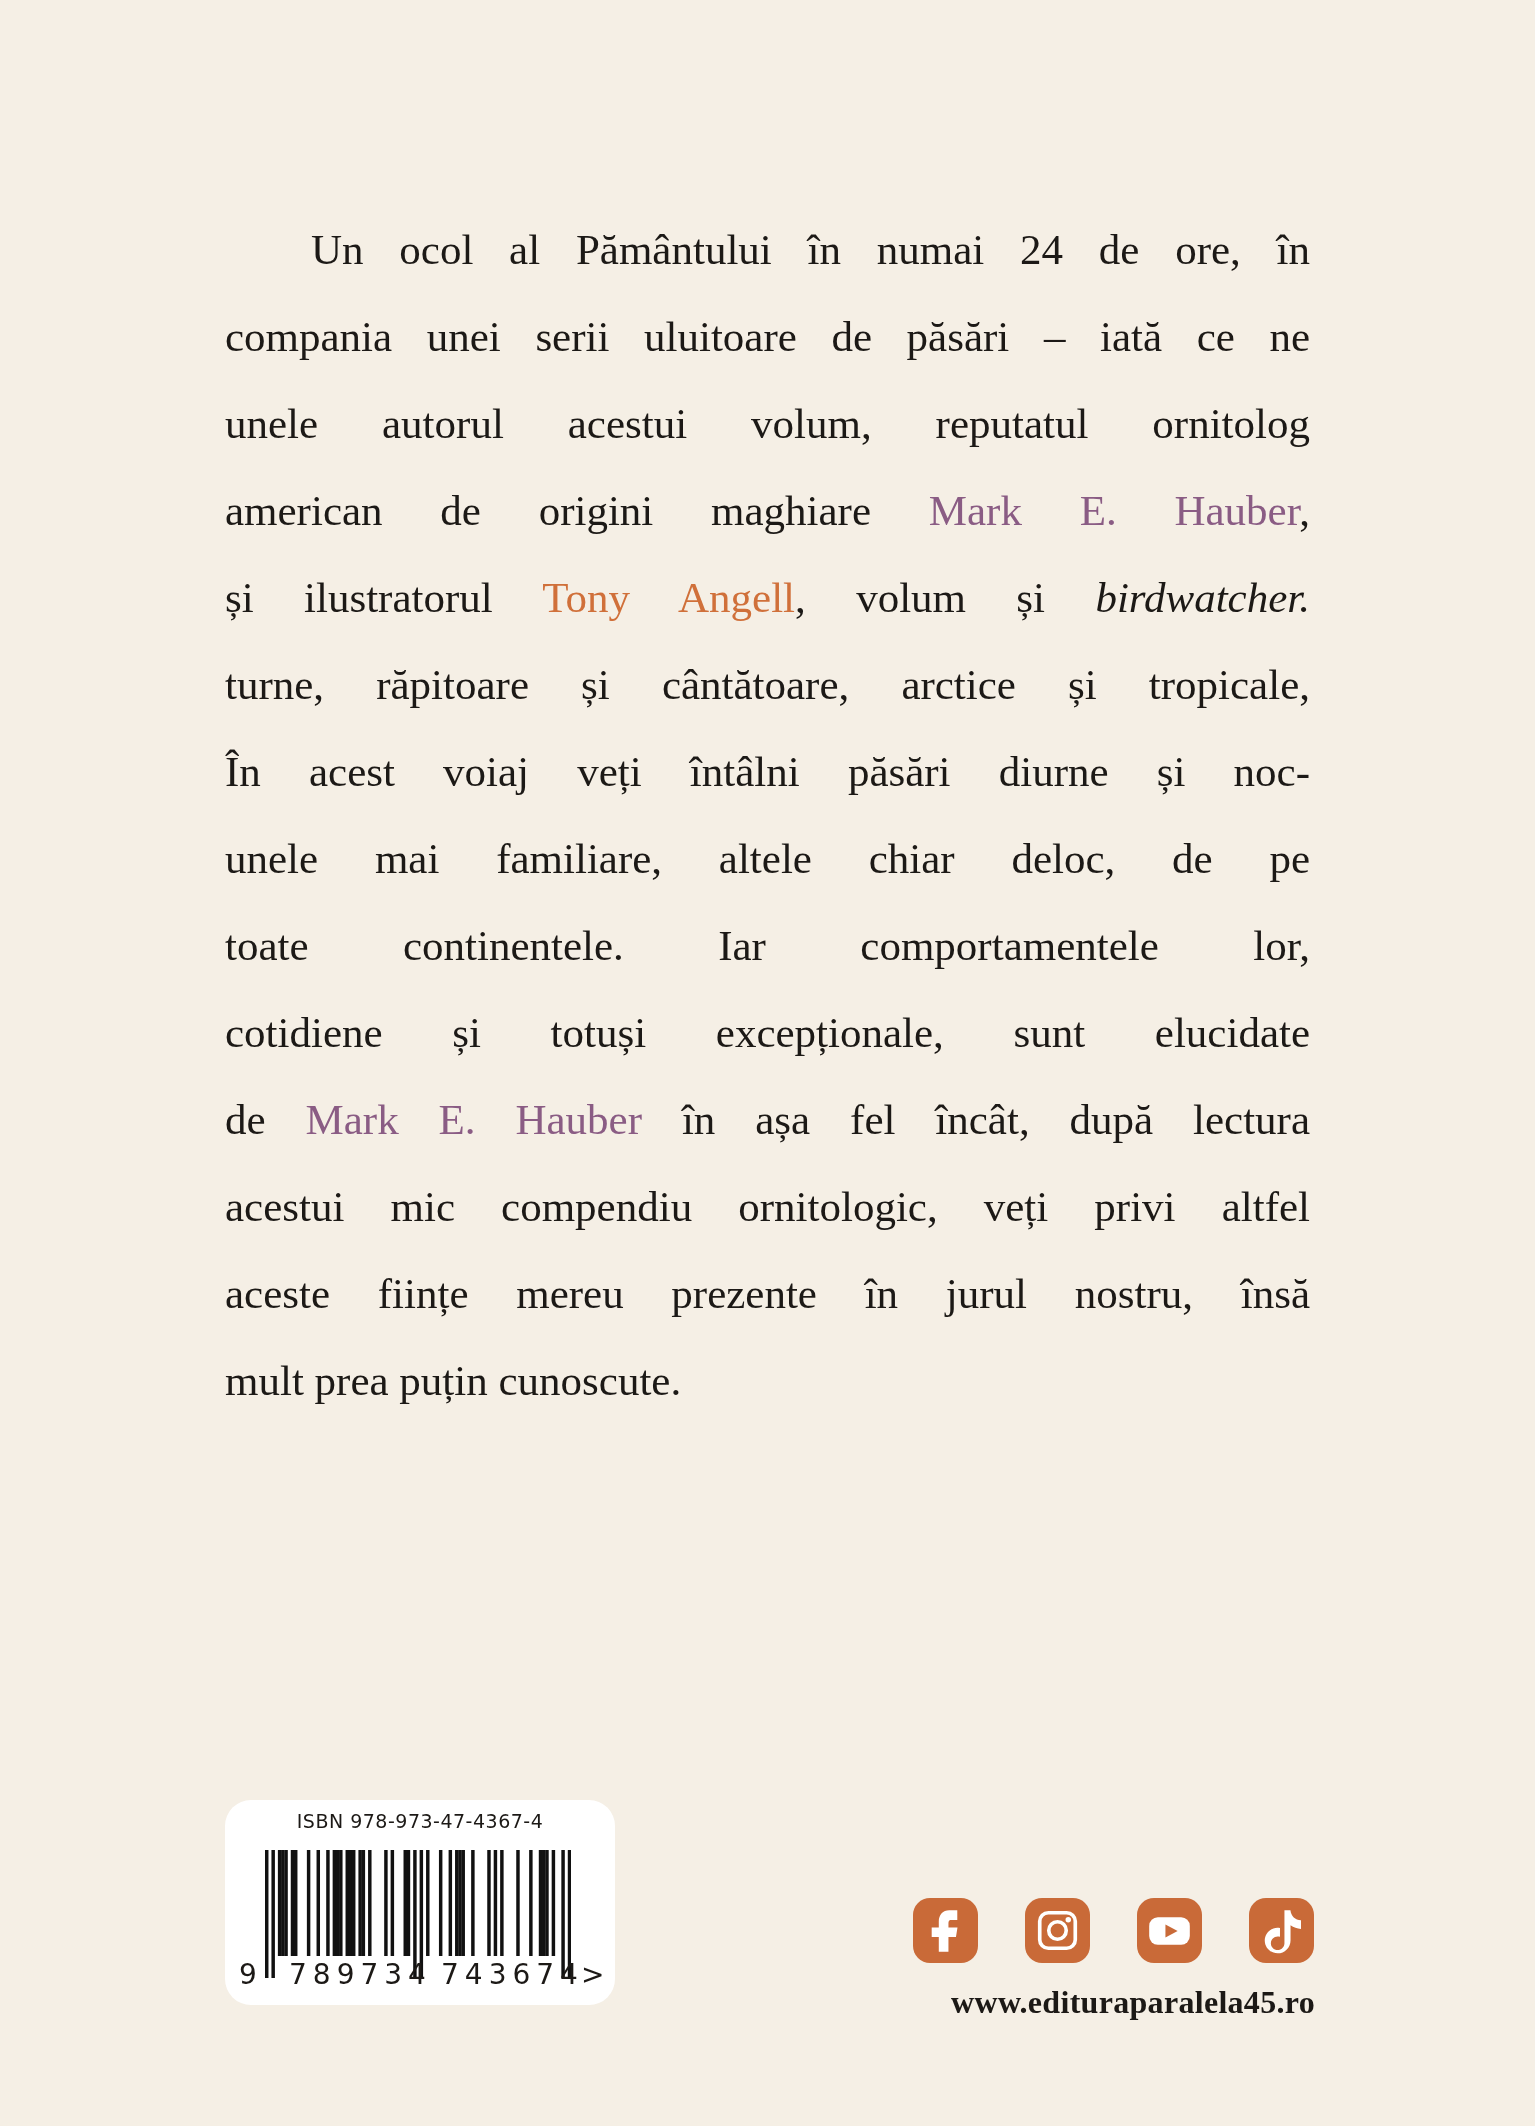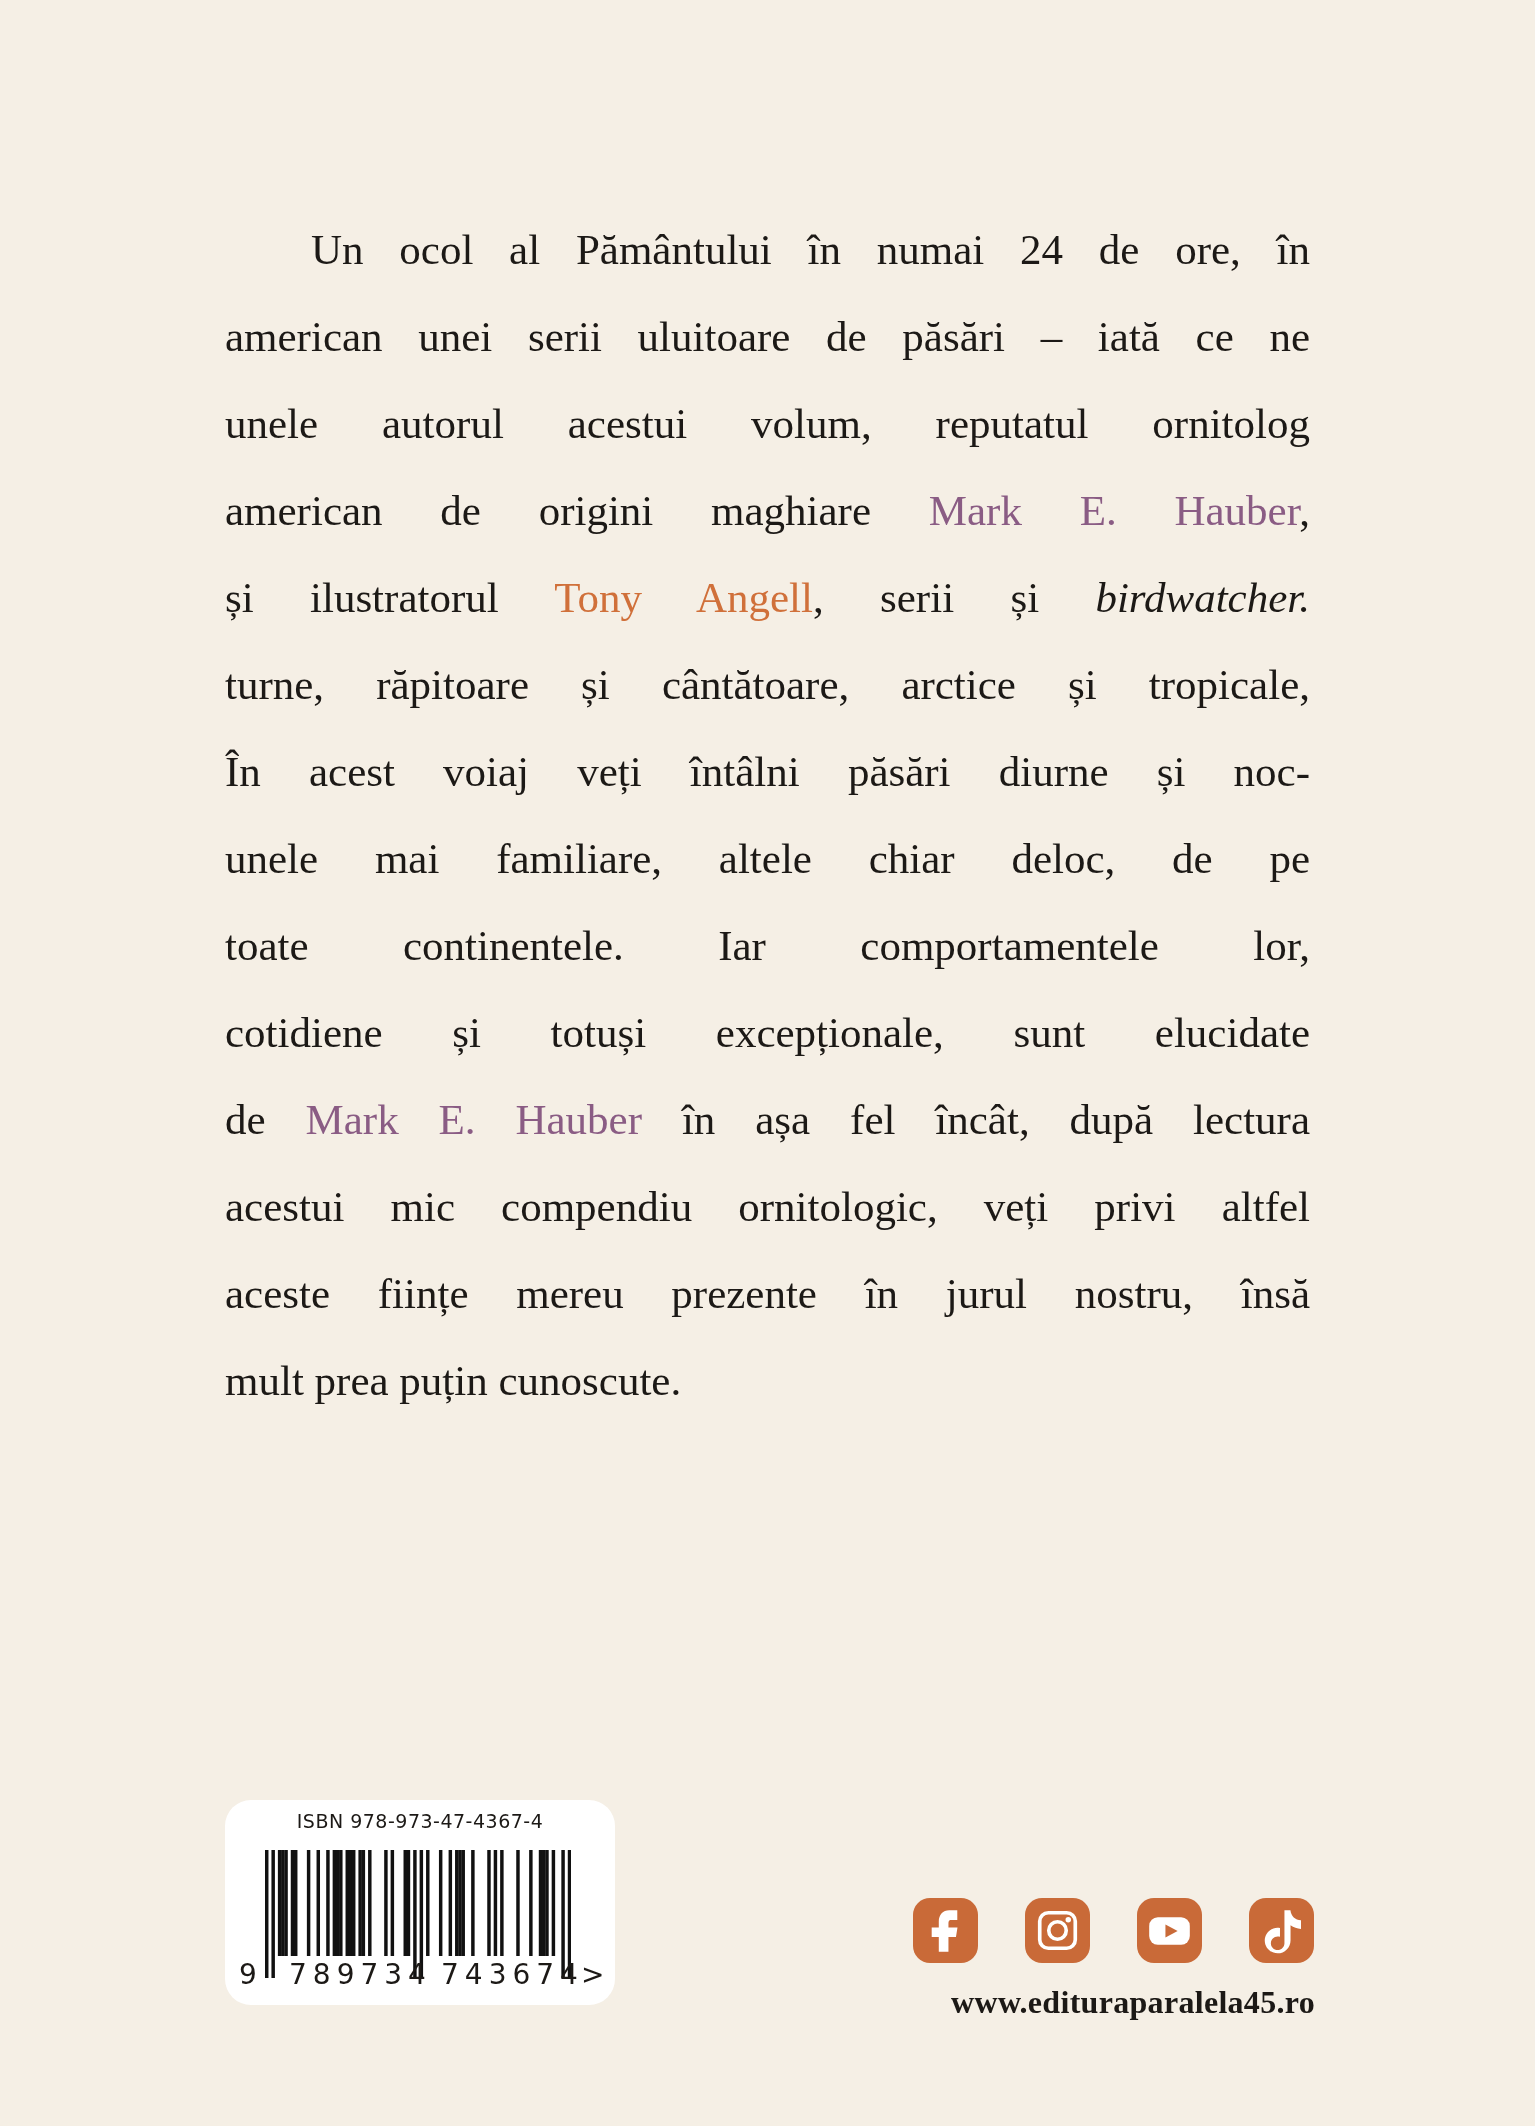--- a/index.html
+++ b/index.html
@@ -62,24 +62,24 @@
     white-space:nowrap;
   }
 </style>
 </head>
 <body>
 
 <div class="page">
 
   <div class="blurb">
       <div class="line j indent"><span class="seg-normal">Un ocol al Pământului în numai 24 de ore, în</span></div>
-      <div class="line j"><span class="seg-normal">american unei serii uluitoare de păsări – iată ce ne</span></div>
+      <div class="line j"><span class="seg-normal">compania unei serii uluitoare de păsări – iată ce ne</span></div>
       <div class="line j"><span class="seg-normal">unele autorul acestui volum, reputatul ornitolog</span></div>
       <div class="line j"><span class="seg-normal">american de origini maghiare </span><span class="seg-accent-purple">Mark E. Hauber</span><span class="seg-normal">,</span></div>
-      <div class="line j"><span class="seg-normal">și ilustratorul </span><span class="seg-accent-orange">Tony Angell</span><span class="seg-normal">, serii și </span><span class="seg-italic">birdwatcher.</span></div>
+      <div class="line j"><span class="seg-normal">și ilustratorul </span><span class="seg-accent-orange">Tony Angell</span><span class="seg-normal">, volum și </span><span class="seg-italic">birdwatcher.</span></div>
       <div class="line j"><span class="seg-normal">turne, răpitoare și cântătoare, arctice și tropicale,</span></div>
       <div class="line j"><span class="seg-normal">În acest voiaj veți întâlni păsări diurne și noc-</span></div>
       <div class="line j"><span class="seg-normal">unele mai familiare, altele chiar deloc, de pe</span></div>
       <div class="line j"><span class="seg-normal">toate continentele. Iar comportamentele lor,</span></div>
       <div class="line j"><span class="seg-normal">cotidiene și totuși excepționale, sunt elucidate</span></div>
       <div class="line j"><span class="seg-normal">de </span><span class="seg-accent-purple">Mark E. Hauber</span><span class="seg-normal"> în așa fel încât, după lectura</span></div>
       <div class="line j"><span class="seg-normal">acestui mic compendiu ornitologic, veți privi altfel</span></div>
       <div class="line j"><span class="seg-normal">aceste ființe mereu prezente în jurul nostru, însă</span></div>
       <div class="line"><span class="seg-normal">mult prea puțin cunoscute.</span></div>
     </div>

